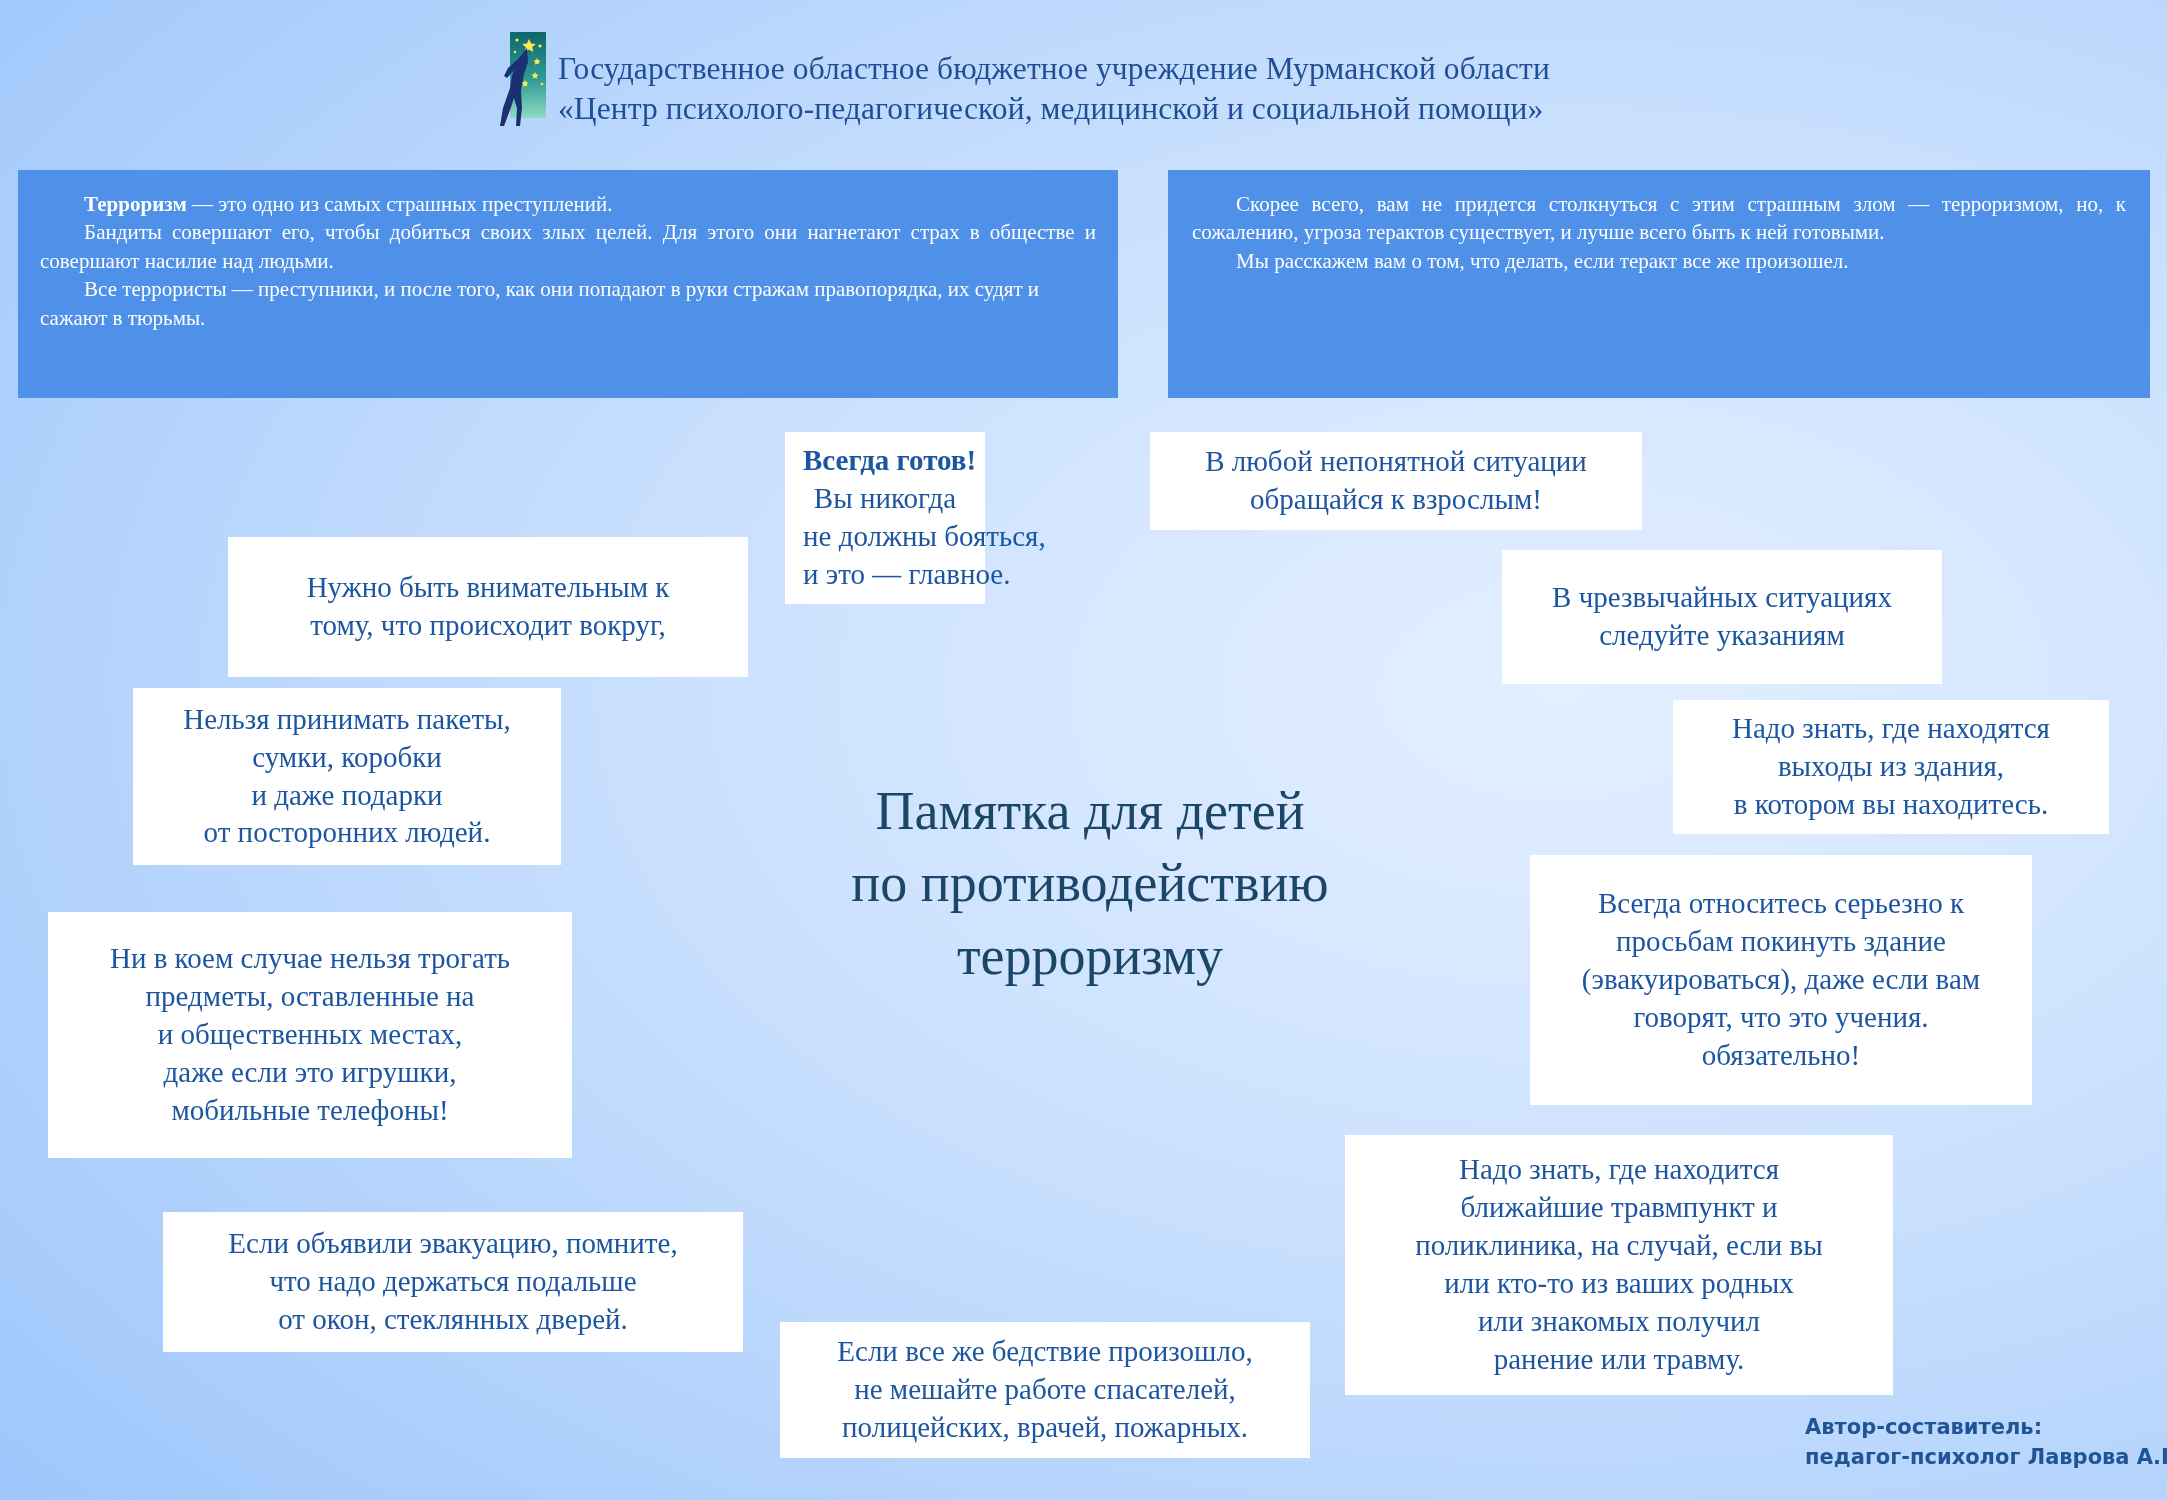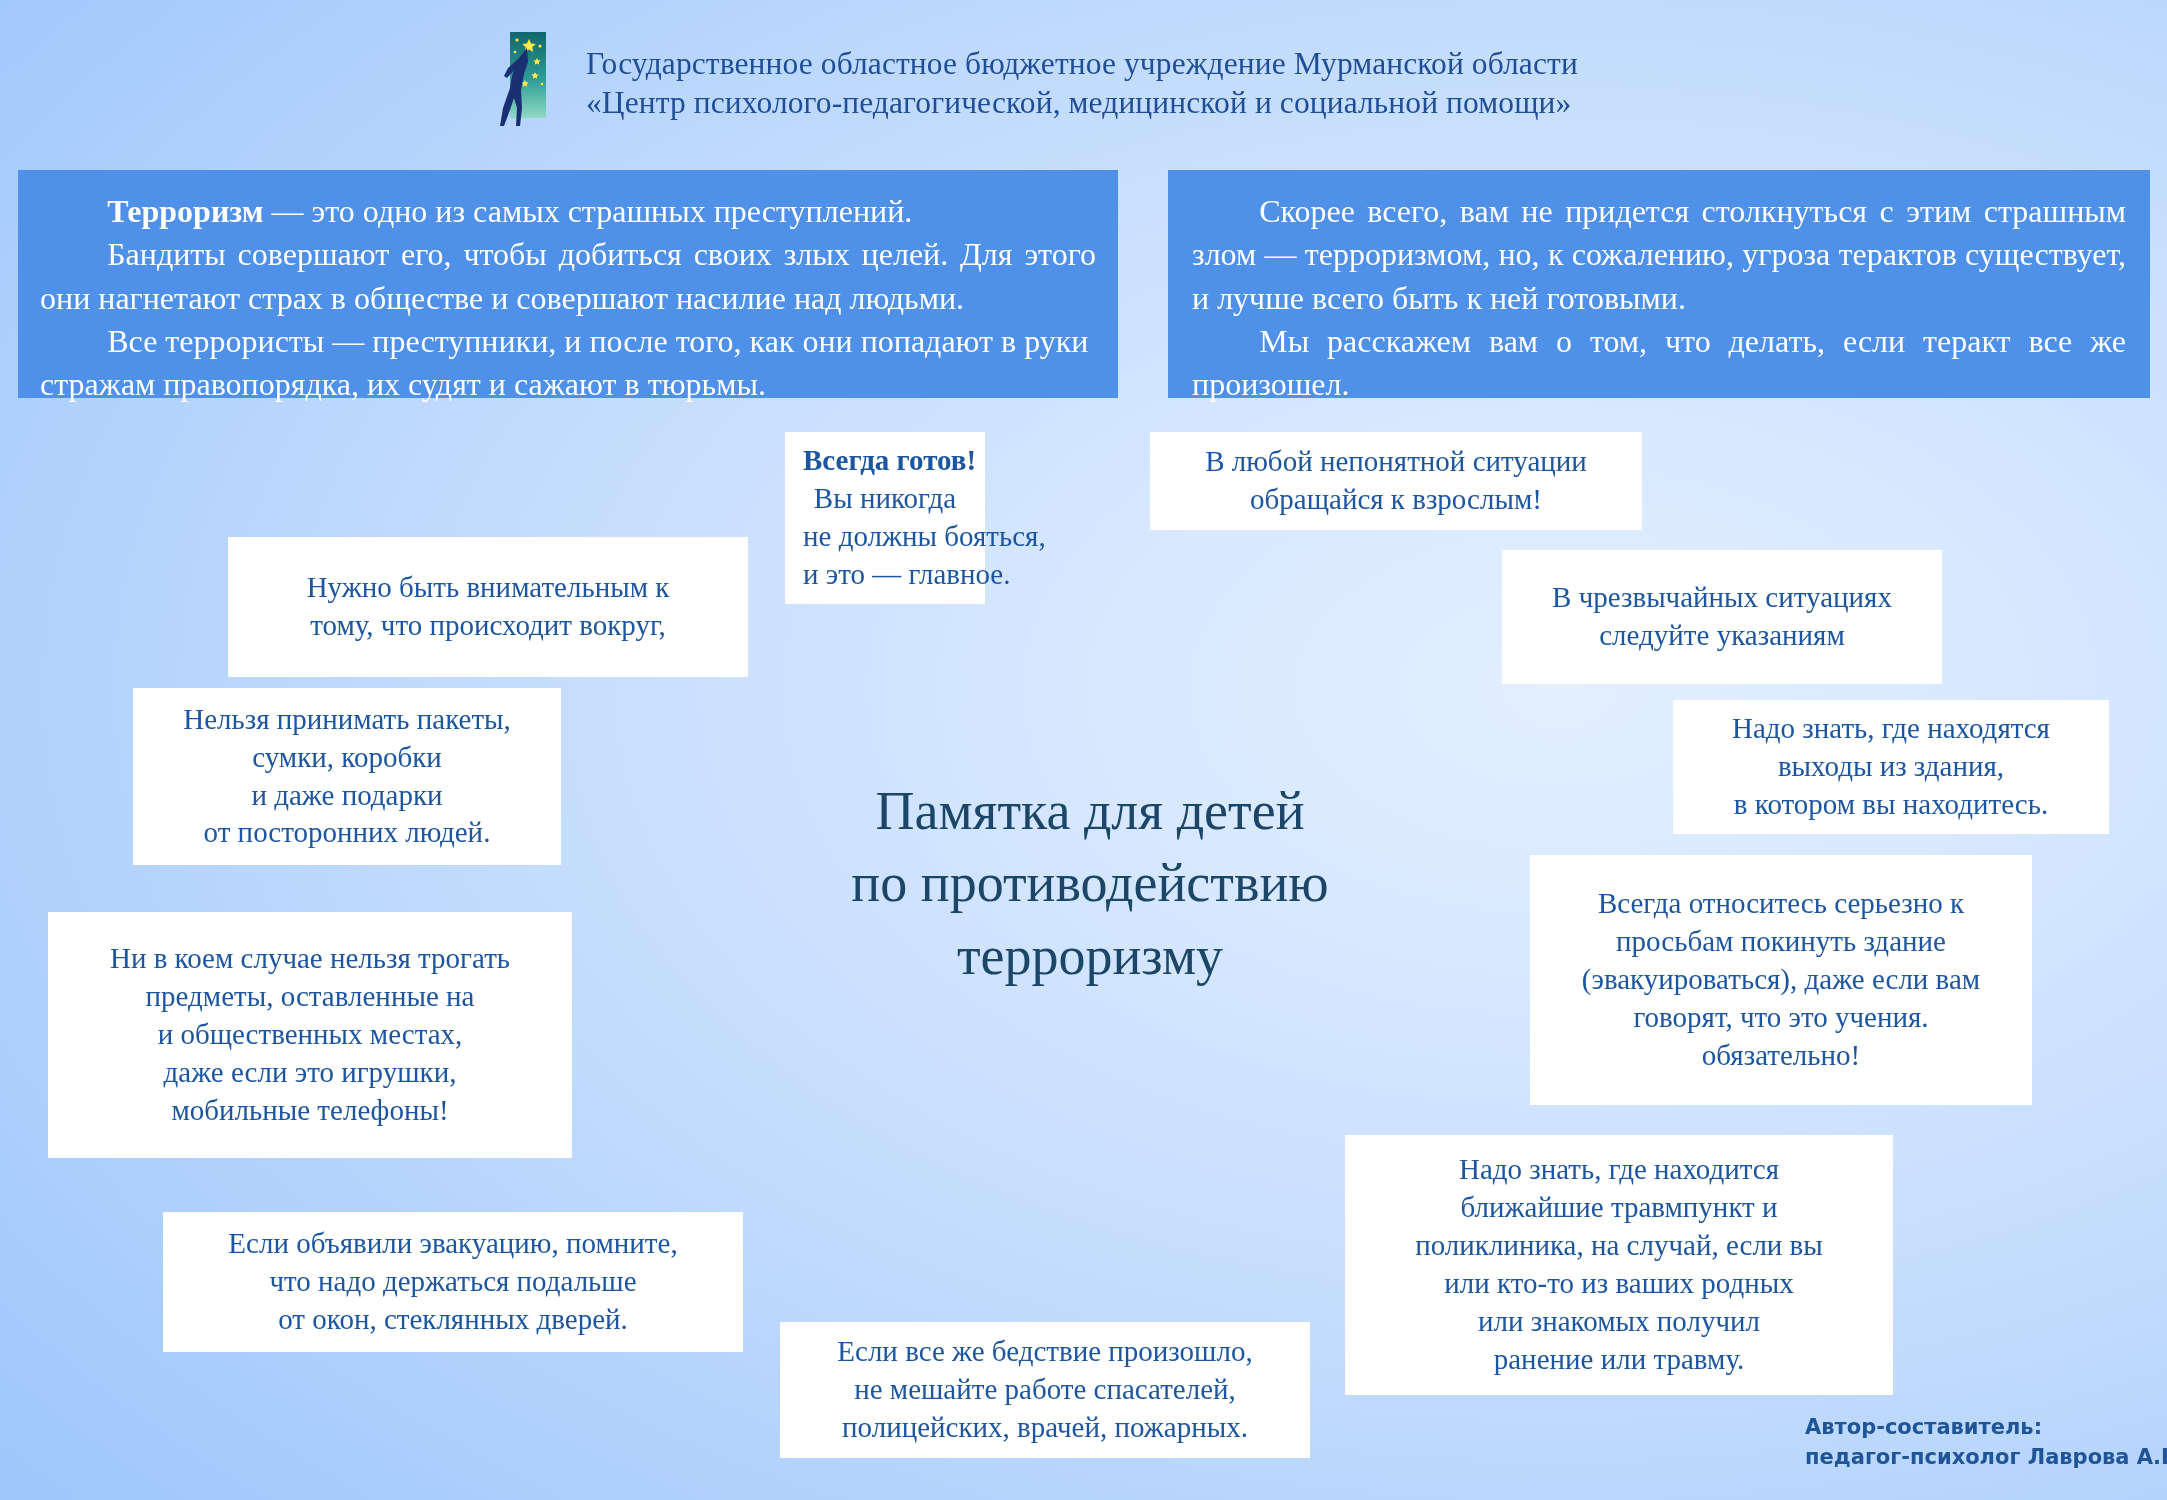--- a/index.html
+++ b/index.html
@@ -28,22 +28,22 @@
         #93c0fb 100%);
     overflow: hidden;
   }
 
   
   .header {
     position: absolute;
     left: 498px;
     top: 24px;
     display: flex;
-    align-items: center;
-    gap: 36px;
+    align-items: flex-end;
+    gap: 8px;
   }
   .logo {
     position: relative;
     width: 52px;
     height: 104px;
     flex: 0 0 auto;
   }
   .logo svg { display: block; }
 
   .header-lines {
@@ -56,21 +56,21 @@
     letter-spacing: .1px;
     white-space: nowrap;
   }
 
   
   .bluebox {
     position: absolute;
     background: #4f90e8;
     color: #ffffff;
     box-sizing: border-box;
-    font-size: 32px;
+    font-size: 21px;
     line-height: 1.355;
   }
   .bluebox p {
     margin: 0;
     text-align: justify;
     text-indent: 2.1em;
   }
   .bluebox p.last { text-align: left; }
   .bluebox b { font-weight: bold; }
 

